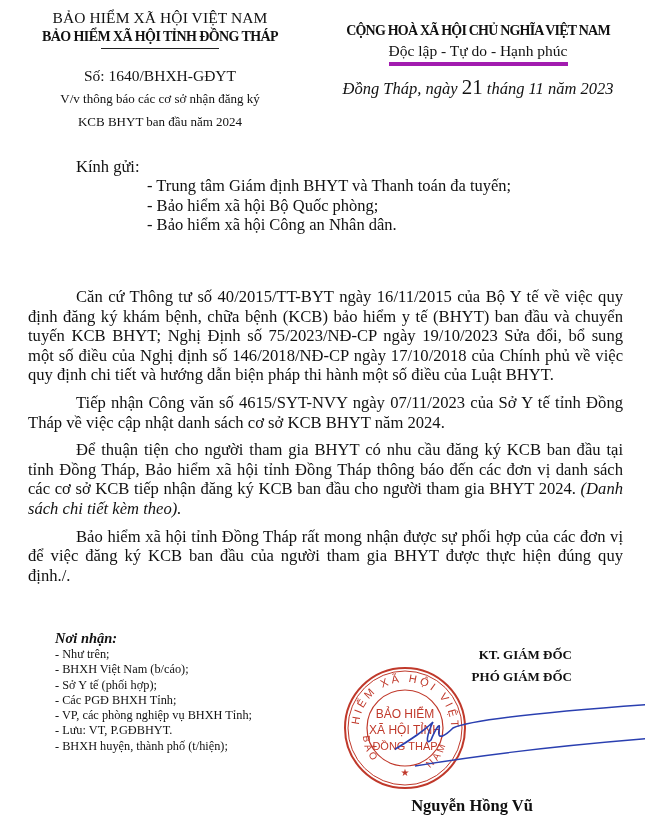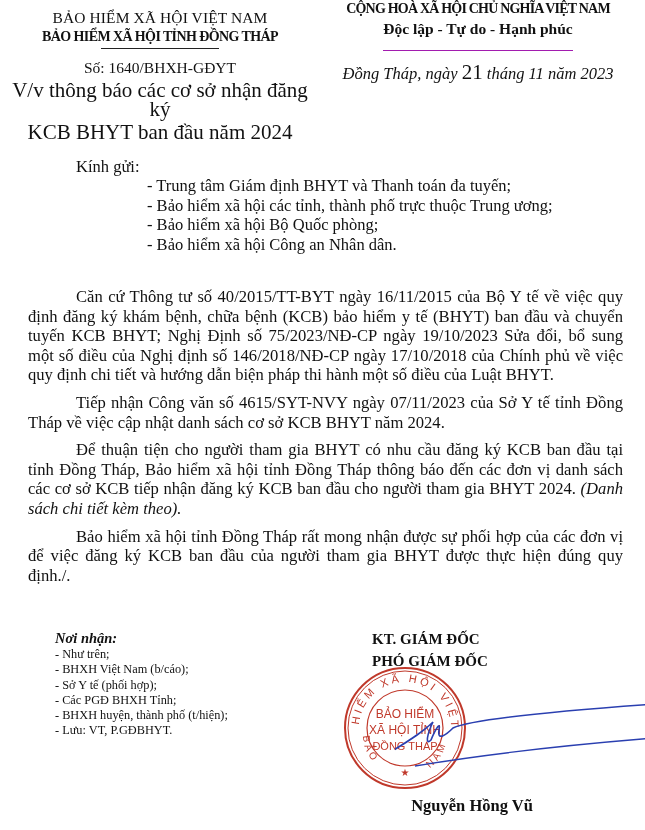--- a/index.html
+++ b/index.html
@@ -1,39 +1,39 @@
 <!DOCTYPE html>
 <html><head>
 <meta charset="utf-8">
 <style>
   html, body { margin: 0; padding: 0; background: #ffffff; }
   body { width: 645px; height: 830px; position: relative; overflow: hidden;
          font-family: "Liberation Serif", "DejaVu Serif", serif; color: #111; }
   .abs { position: absolute; }
   .left-hdr { left: 10px; top: 8px; width: 300px; text-align: center; }
-  .right-hdr { left: 318px; top: 0; width: 320px; text-align: center; }
+  .right-hdr { left: 318px; top: 22px; width: 320px; text-align: center; }
   .l1 { font-size: 15.5px; line-height: 20px; letter-spacing: 0.1px; }
   .l2 { font-size: 14px; font-weight: bold; line-height: 18px; letter-spacing: -0.6px; white-space: nowrap; }
   .rule { height: 1px; background: #222; margin: 2px auto 0; }
-  .so { font-size: 15.5px; margin-top: 9px; line-height: 20px; text-align: center; }
-  .vv { font-size: 21px; line-height: 19px; margin-top: 3px; }
+  .so { font-size: 15.5px; margin-top: 17px; line-height: 20px; text-align: center; }
+  .vv { font-size: 13px; line-height: 19px; margin-top: 3px; }
   .r1 { font-size: 14px; font-weight: bold; letter-spacing: -0.8px; line-height: 18px; white-space: nowrap; }
-  .r2 { font-size: 15.5px; font-weight: bold; line-height: 20px; margin-top: 1px; display: inline-block;
-        border-bottom: 1px solid #a21caf; padding-bottom: 11px; }
+  .r2 { font-size: 15.5px; font-weight: normal; line-height: 20px; margin-top: 1px; display: inline-block;
+        border-bottom: 4px solid #a21caf; padding-bottom: 1px; }
   .date { font-size: 16.5px; font-style: italic; margin-top: 9px; white-space: nowrap; }
   .date .num { font-style: normal; font-size: 21px; }
   .kinh { left: 76px; top: 157px; font-size: 16.5px; }
   .recips { left: 147px; top: 176px; font-size: 16.5px; line-height: 19.5px; }
   .body { left: 28px; top: 287px; width: 595px; font-size: 16.6px; line-height: 19.6px; text-align: justify; }
   .body p { margin: 0 0 8px 0; text-indent: 48px; }
   .body p i { font-style: italic; }
   .noi { left: 55px; top: 629px; font-family: "Liberation Sans", "DejaVu Sans", sans-serif; }
   .noi .ttl { font-family: "Liberation Serif", serif; font-weight: bold; font-style: italic; font-size: 14.5px; line-height: 18px; }
   .noi .it { font-family: "Liberation Serif", serif; font-size: 12.3px; line-height: 15.3px; }
-  .sign { left: 372px; top: 628px; width: 200px; text-align: left; font-weight: bold; font-size: 15px; line-height: 22px; }
+  .sign { left: 372px; top: 644px; width: 200px; text-align: right; font-weight: bold; font-size: 13px; line-height: 22px; }
   .signer { left: 372px; top: 796px; width: 200px; text-align: center; font-weight: bold; font-size: 16.5px; }
   .stamp { left: 341px; top: 664px; width: 128px; height: 128px; }
   .signature { left: 395px; top: 700px; width: 260px; height: 80px; }
 </style>
 </head>
 <body>
 
 <div class="abs left-hdr">
   <div class="l1">BẢO HIỂM XÃ HỘI VIỆT NAM</div>
   <div class="l2">BẢO HIỂM XÃ HỘI TỈNH ĐỒNG THÁP</div>
@@ -47,40 +47,40 @@
   <div class="r1">CỘNG HOÀ XÃ HỘI CHỦ NGHĨA VIỆT NAM</div>
   <div class="r2">Độc lập - Tự do - Hạnh phúc</div>
   <div class="date">
     <span>Đồng Tháp, ngày </span><span class="num">21</span><span> tháng 11 năm 2023</span>
   </div>
 </div>
 
 <div class="abs kinh">Kính gửi:</div>
 <div class="abs recips">
   <div>- Trung tâm Giám định BHYT và Thanh toán đa tuyến;</div>
-  <div>- Bảo hiểm xã hội các tỉnh, thành phố trực thuộc Trung ương;</div>
   <div>- Bảo hiểm xã hội Bộ Quốc phòng;</div>
   <div>- Bảo hiểm xã hội Công an Nhân dân.</div>
 </div>
 
 <div class="abs body">
   <p>Căn cứ Thông tư số 40/2015/TT-BYT ngày 16/11/2015 của Bộ Y tế về việc quy định đăng ký khám bệnh, chữa bệnh (KCB) bảo hiểm y tế (BHYT) ban đầu và chuyển tuyến KCB BHYT; Nghị Định số 75/2023/NĐ-CP ngày 19/10/2023 Sửa đổi, bổ sung một số điều của Nghị định số 146/2018/NĐ-CP ngày 17/10/2018 của Chính phủ về việc quy định chi tiết và hướng dẫn biện pháp thi hành một số điều của Luật BHYT.</p>
   <p>Tiếp nhận Công văn số 4615/SYT-NVY ngày 07/11/2023 của Sở Y tế tỉnh Đồng Tháp về việc cập nhật danh sách cơ sở KCB BHYT năm 2024.</p>
   <p><span>Để thuận tiện cho người tham gia BHYT có nhu cầu đăng ký KCB ban đầu tại tỉnh Đồng Tháp, Bảo hiểm xã hội tỉnh Đồng Tháp thông báo đến các đơn vị danh sách các cơ sở KCB tiếp nhận đăng ký KCB ban đầu cho người tham gia BHYT 2024. </span><i>(Danh sách chi tiết kèm theo).</i></p>
   <p>Bảo hiểm xã hội tỉnh Đồng Tháp rất mong nhận được sự phối hợp của các đơn vị để việc đăng ký KCB ban đầu của người tham gia BHYT được thực hiện đúng quy định./.</p>
 </div>
 
 <div class="abs noi">
   <div class="ttl">Nơi nhận:</div>
   <div class="it">- Như trên;</div>
   <div class="it">- BHXH Việt Nam (b/cáo);</div>
   <div class="it">- Sở Y tế (phối hợp);</div>
   <div class="it">- Các PGĐ BHXH Tỉnh;</div>
+  <div class="it">- VP, các phòng nghiệp vụ BHXH Tỉnh;</div>
+  <div class="it">- Lưu: VT, P.GĐBHYT.</div>
   <div class="it">- BHXH huyện, thành phố (t/hiện);</div>
-  <div class="it">- Lưu: VT, P.GĐBHYT.</div>
 </div>
 
 <div class="abs sign">
   <div>KT. GIÁM ĐỐC</div>
   <div>PHÓ GIÁM ĐỐC</div>
 </div>
 
 <svg class="abs stamp" viewBox="0 0 128 128">
   <defs>
     <path id="arc" d="M 18 64 A 46 46 0 1 1 110 64"></path>

